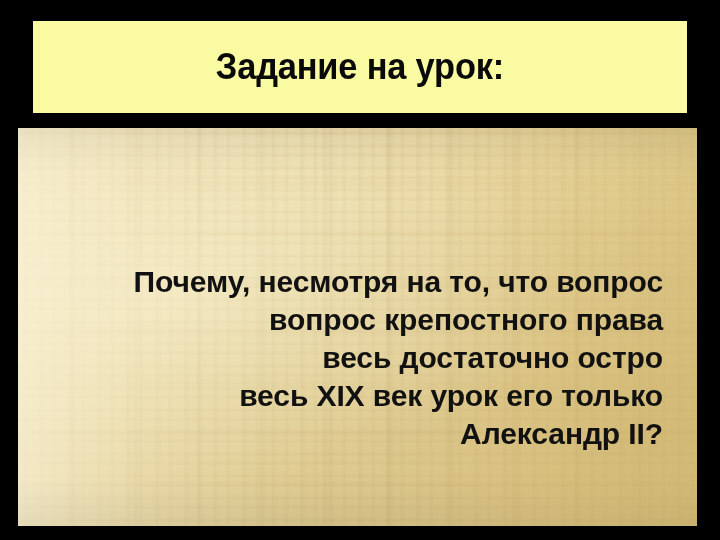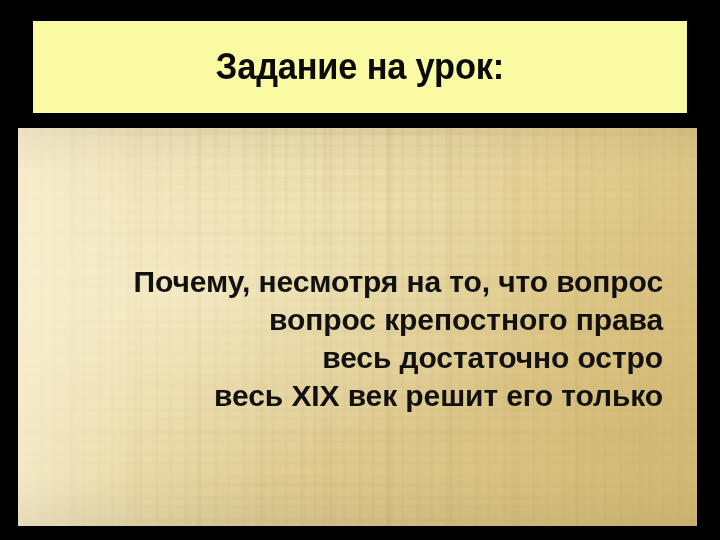--- a/index.html
+++ b/index.html
@@ -151,17 +151,18 @@
     <div class="title-inner">
       <div class="title-text">Задание на урок:</div>
     </div>
   </div>
 
   <div class="papyrus">
     <div class="body-text">
       <div class="body-line">Почему, несмотря на то, что вопрос</div>
       <div class="body-line">вопрос крепостного права</div>
       <div class="body-line">весь достаточно остро</div>
-      <div class="body-line">весь XIX век решит его только</div>
+      <div class="body-line">весь XIX век урок его только</div>
+      <div class="body-line">Александр II?</div>
     </div>
   </div>
 
 </div>
 
 </body></html>

